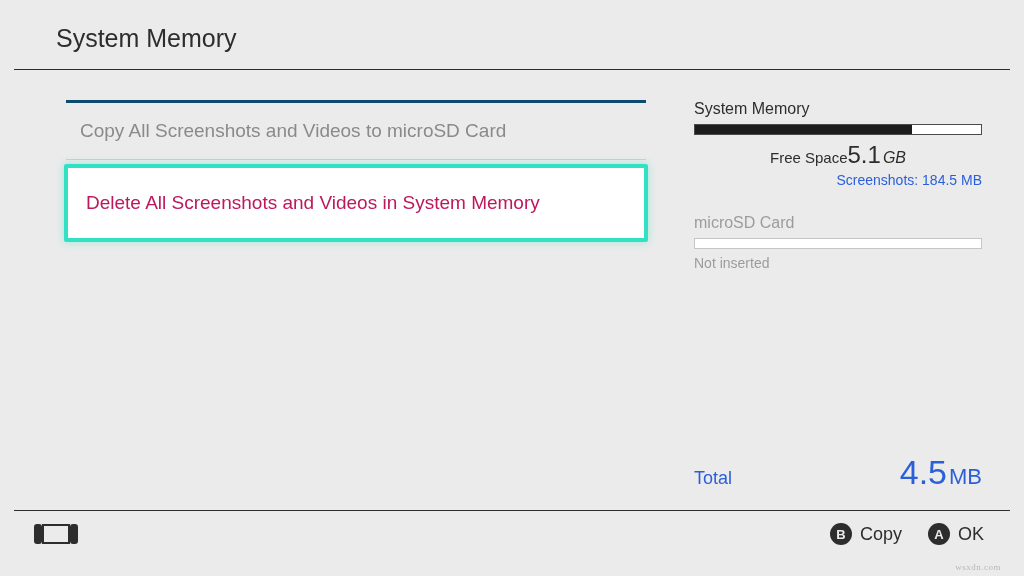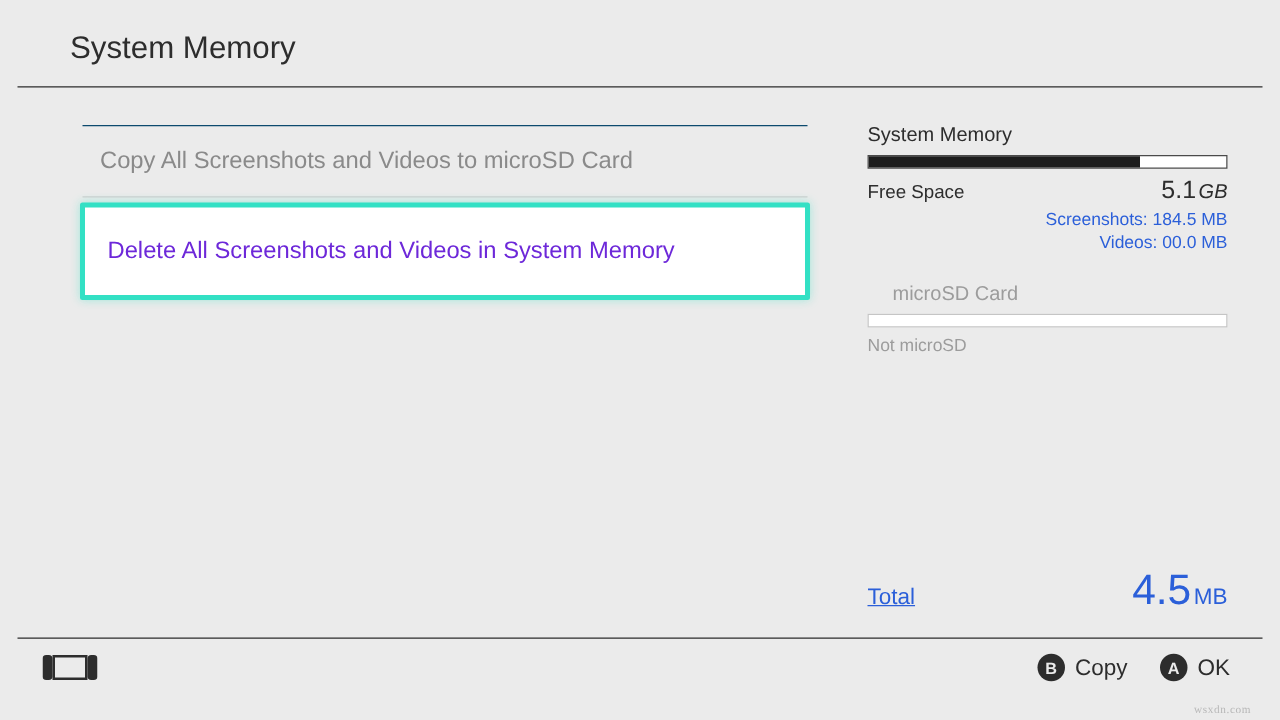--- a/index.html
+++ b/index.html
@@ -28,34 +28,34 @@
     .content {
       display: flex;
       padding: 0 14px;
       height: 440px;
     }
     .left-panel {
       width: 660px;
       padding: 30px 0 0 52px;
     }
     .menu-section {
-      border-top: 1px solid #0c4a6e;
+      border-top: 3px solid #0c4a6e;
       width: 580px;
     }
     .menu-item {
       padding: 17px 14px;
       font-size: 19px;
       border-bottom: 1px solid #cfcfcf;
     }
     .menu-item.disabled {
       color: #8a8a8a;
     }
     .menu-item.selected {
       background: #ffffff;
-      color: #6d28d9;
+      color: #be185d;
       border: 4px solid #32e0c4;
       border-radius: 2px;
       margin: 4px -2px;
       padding: 24px 18px;
       box-shadow: 0 0 8px rgba(50,224,196,0.4);
     }
     .right-panel {
       flex: 1;
       padding: 30px 28px 0 20px;
       position: relative;
@@ -63,46 +63,45 @@
     .storage-block {
       margin-bottom: 26px;
     }
     .storage-title {
       font-size: 16px;
       color: #2d2d2d;
       margin-bottom: 6px;
     }
     .storage-title.muted {
       color: #9c9c9c;
-      margin-left: 20px;
     }
     .progress-bar {
       height: 11px;
       border: 1px solid #4a4a4a;
       background: #ffffff;
       position: relative;
       margin-bottom: 6px;
     }
     .progress-fill {
       position: absolute;
       top: 0; left: 0; bottom: 0;
       background: #1d1d1d;
     }
     .progress-bar.empty {
       border: 1px solid #c5c5c5;
     }
     .stat-row {
       display: flex;
-      justify-content: space-between;
+      justify-content: center;
       align-items: baseline;
       font-size: 15px;
       margin-bottom: 3px;
     }
     .free-space-val {
-      font-size: 20px;
+      font-size: 24px;
       font-weight: 400;
     }
     .free-space-unit {
       font-size: 16px;
       margin-left: 2px;
       font-style: italic;
     }
     .link-row {
       display: flex;
       justify-content: flex-end;
@@ -120,28 +119,27 @@
       bottom: 18px;
       left: 20px;
       right: 28px;
       display: flex;
       justify-content: space-between;
       align-items: baseline;
       color: #2b5fd9;
     }
     .total-label {
       font-size: 18px;
-      text-decoration: underline;
     }
     .total-value {
       font-size: 34px;
       font-weight: 400;
     }
     .total-unit {
-      font-size: 18px;
+      font-size: 22px;
       margin-left: 2px;
     }
     .footer-divider {
       height: 1px;
       background: #2d2d2d;
       margin: 0 14px;
     }
     .footer {
       display: flex;
       justify-content: space-between;
@@ -208,30 +206,26 @@
       <div class="stat-row">
         <span>Free Space</span>
         <span>
           <span class="free-space-val">5.1</span><span class="free-space-unit">GB</span>
         </span>
       </div>
       <div class="link-row">
         <span>Screenshots: 18</span>
         <span>4.5 MB</span>
       </div>
-      <div class="link-row">
-        <span>Videos: 0</span>
-        <span>0.0 MB</span>
-      </div>
     </div>
 
     <div class="storage-block">
       <div class="storage-title muted">microSD Card</div>
       <div class="progress-bar empty"></div>
-      <div class="muted-text">Not microSD</div>
+      <div class="muted-text">Not inserted</div>
     </div>
 
     <div class="total-row">
       <span class="total-label">Total</span>
       <span>
         <span class="total-value">4.5</span><span class="total-unit">MB</span>
       </span>
     </div>
   </div>
 </div>

